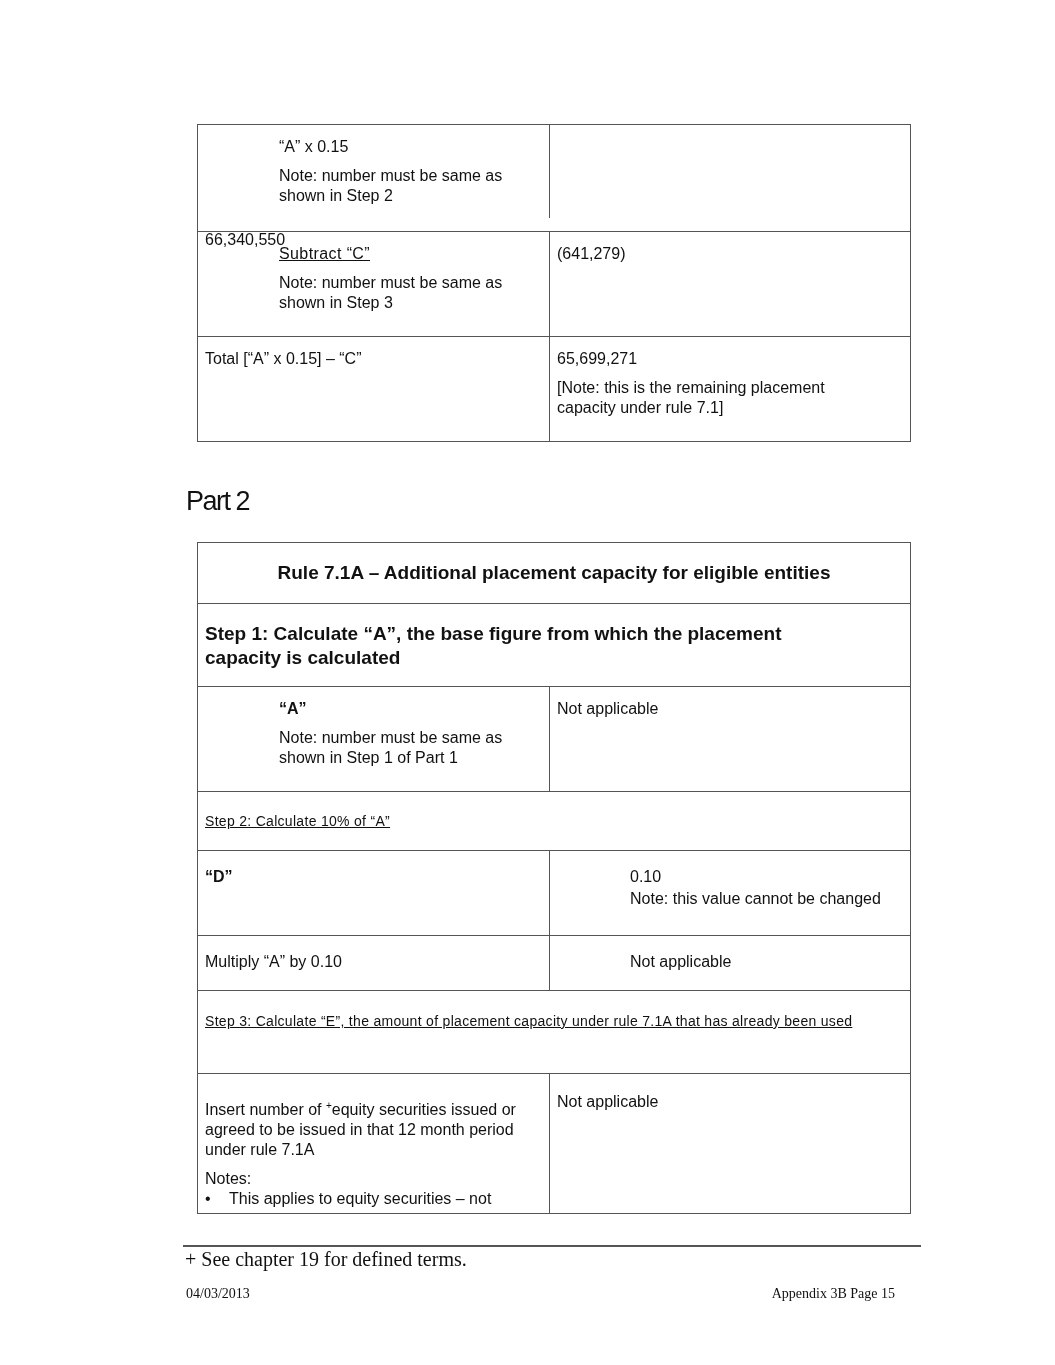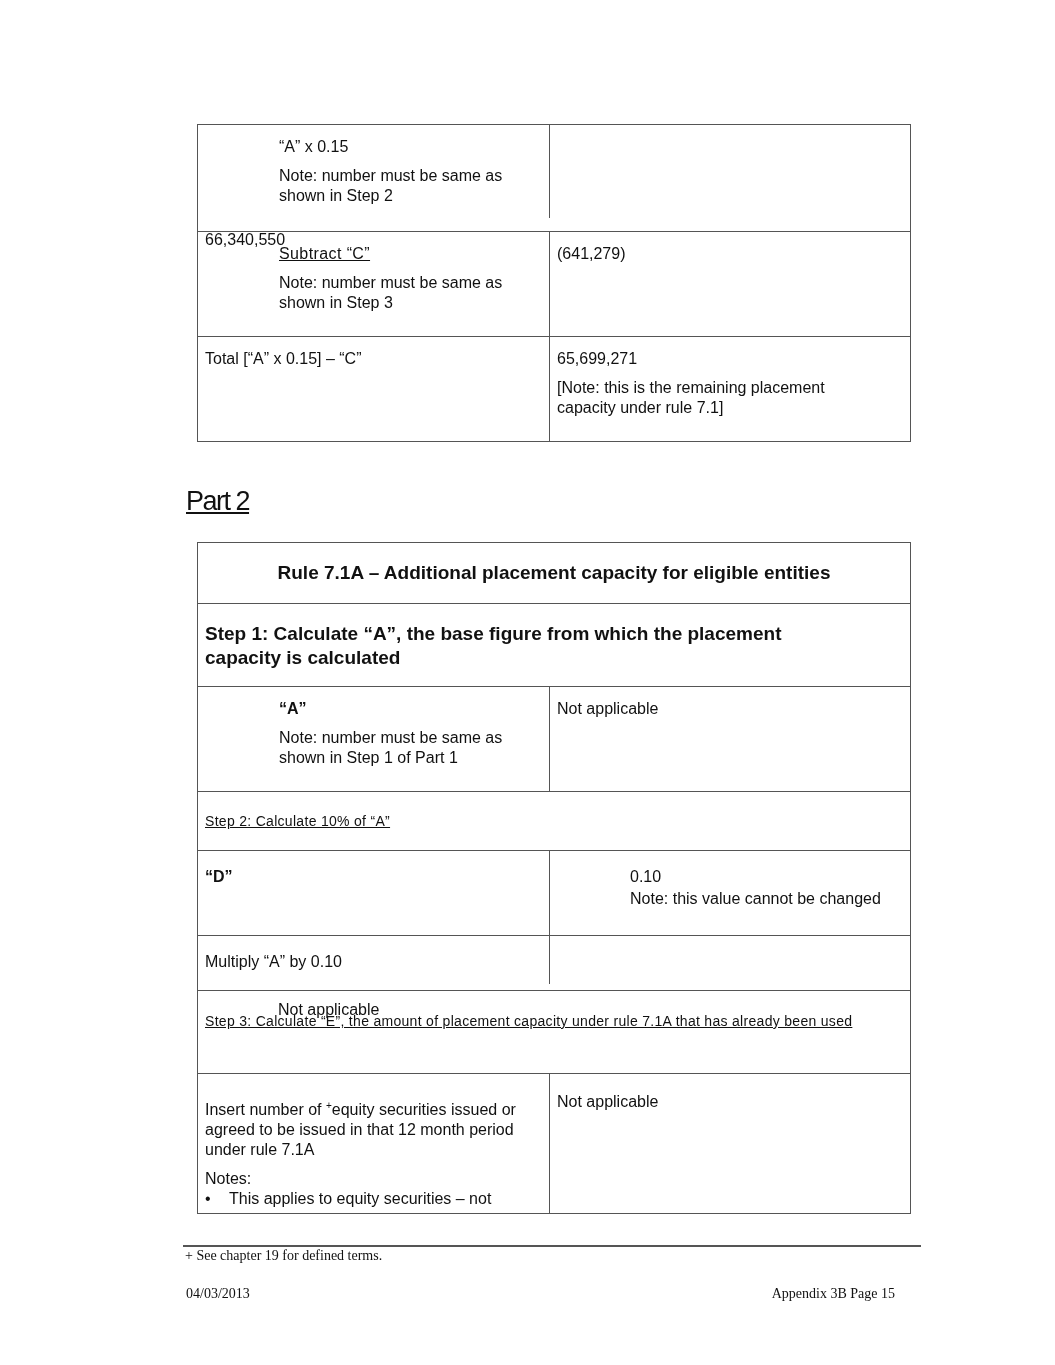--- a/index.html
+++ b/index.html
@@ -12,23 +12,23 @@
   .cell-r { flex: 1; box-sizing: border-box; padding: 12px 7px; font-size: 16px; line-height: 20px; }
   .full { flex: 1; box-sizing: border-box; padding: 12px 7px; }
   .indent { padding-left: 81px; }
   .ind-r { padding-left: 80px; }
   p { margin: 0; }
   .gap { margin-top: 9px; }
   .bold { font-weight: bold; }
   .heading-center { text-align: center; font-weight: bold; font-size: 19px; line-height: 24px; }
   .step-bold { font-weight: bold; font-size: 19px; line-height: 24px; }
   .step-plain { font-size: 14px; line-height: 24px; letter-spacing: 0.3px; text-decoration: underline; }
-  .part { position: absolute; left: 186px; top: 486px; font-size: 27px; letter-spacing: -1.5px; text-decoration: underline; }
+  .part { position: absolute; left: 186px; top: 486px; font-size: 27px; letter-spacing: -1.5px; }
   .footer-rule { position: absolute; left: 183px; top: 1245px; width: 738px; height: 0; border-top: 2px solid #555; }
-  .footnote { position: absolute; left: 185px; top: 1248px; font-family: "Liberation Serif", serif; font-size: 14px; }
+  .footnote { position: absolute; left: 185px; top: 1248px; font-family: "Liberation Serif", serif; font-size: 20px; }
   .date { position: absolute; left: 186px; top: 1286px; font-family: "Liberation Serif", serif; font-size: 14px; }
   .pageno { position: absolute; right: 160px; top: 1286px; font-family: "Liberation Serif", serif; font-size: 14px; }
   sup { font-size: 10px; }
   .bullet { display: flex; }
   .bullet .dot { width: 24px; }
 </style>
 </head>
 <body>
 
 <div class="tbl" style="top:124px;">
@@ -84,21 +84,21 @@
   </div>
   <div class="row" style="height:85px;">
     <div class="cell-l" style="padding-top:16px;">
       <p class="bold">“D”</p>
     </div>
     <div class="cell-r ind-r" style="padding-top:16px;">
       <p>0.10</p>
       <p class="gap" style="margin-top:2px;">Note: this value cannot be changed</p>
     </div>
   </div>
-  <div class="row" style="height:55px;flex-direction:column;">
+  <div class="row" style="height:55px;">
     <div class="cell-l" style="padding-top:16px;">
       <p>Multiply “A” by 0.10</p>
     </div>
     <div class="cell-r ind-r" style="padding-top:16px;">
       <p>Not applicable</p>
     </div>
   </div>
   <div class="row" style="height:83px;">
     <div class="full step-plain" style="padding-top:18px; padding-right:30px;">Step 3: Calculate “E”, the amount of placement capacity under rule 7.1A that has already been used</div>
   </div>

